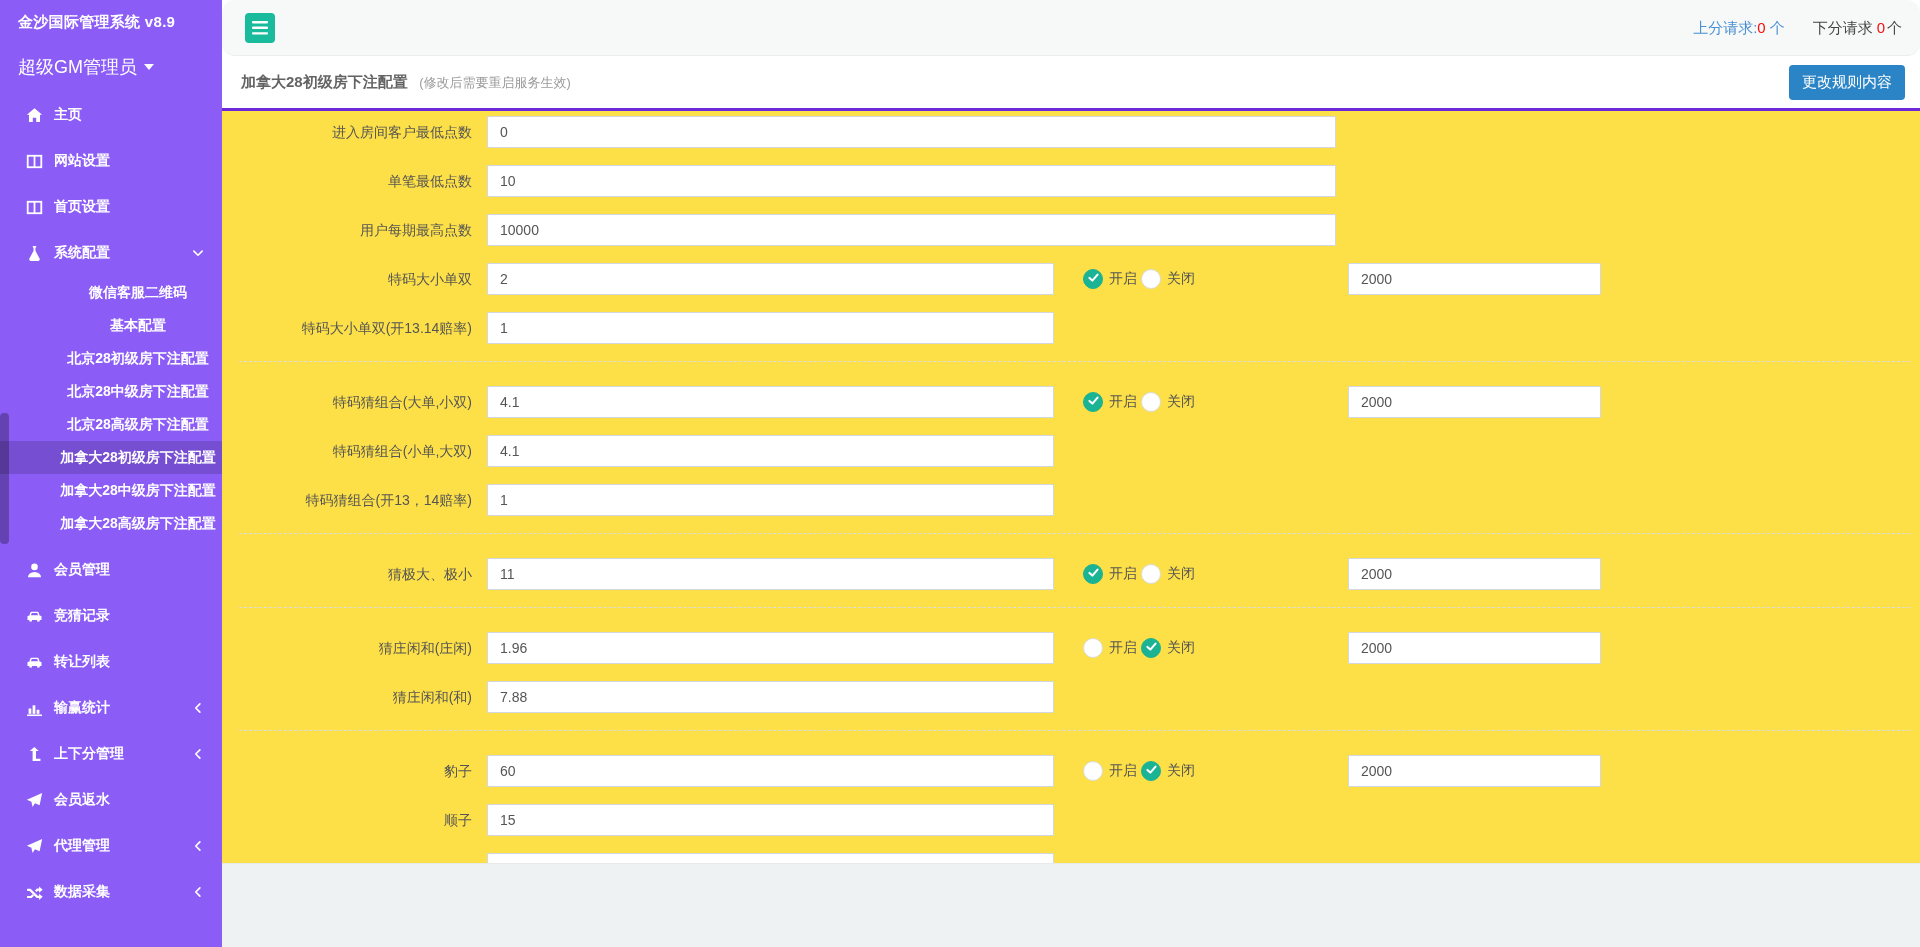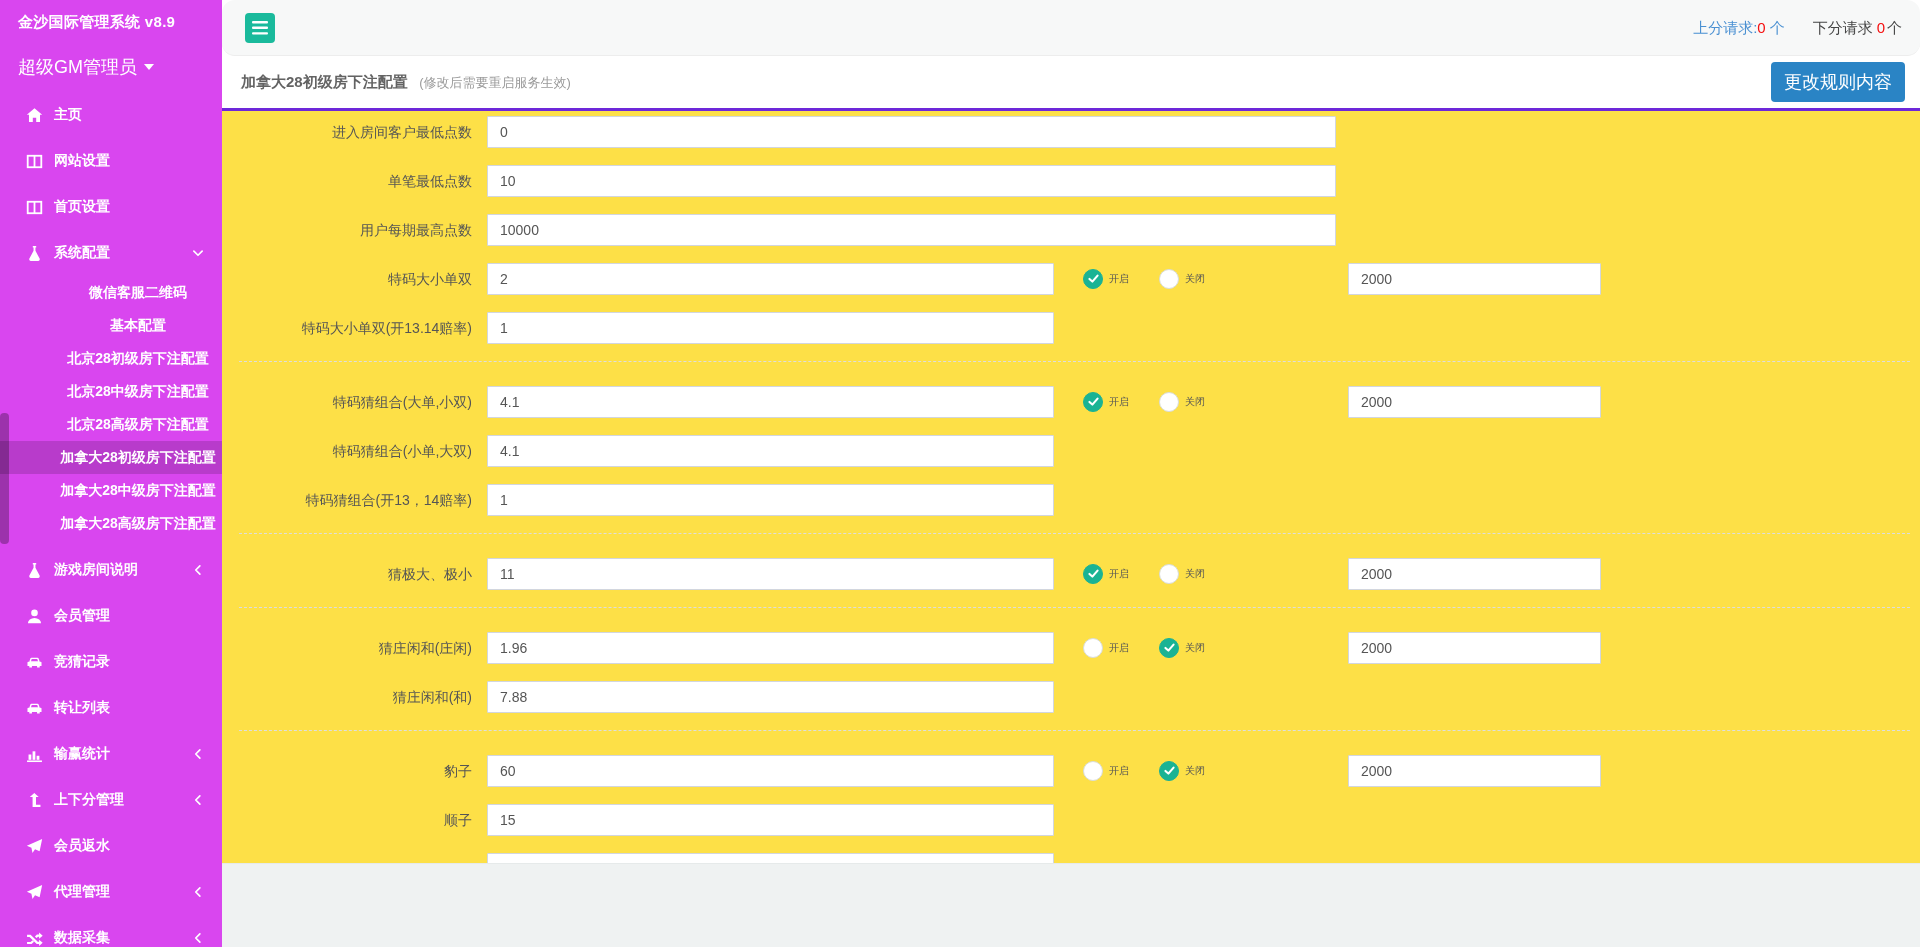--- a/index.html
+++ b/index.html
@@ -2,21 +2,21 @@
 <html><head>
 <meta charset="utf-8">
 <style>
   * { box-sizing: border-box; margin: 0; padding: 0; }
   html,body { width:1920px; height:947px; }
   body {
     font-family: "Liberation Sans", "DejaVu Sans", sans-serif;
     overflow: hidden; background: #fff; position: relative; color:#555;
   }
   
-  .sidebar { position:absolute; left:0; top:0; width:222px; height:947px; background:#d946ef; color:#fff; }
+  .sidebar { position:absolute; left:0; top:0; width:222px; height:947px; background:#8b5cf6; color:#fff; }
   .brand { padding:13px 18px 6px; }
   .brand-title { font-size:15px; font-weight:bold; letter-spacing:.3px; }
   .brand-user { font-size:18px; margin-top:23px; display:flex; align-items:center; gap:7px; cursor:pointer; }
   .caret-down { width:0; height:0; border-left:5px solid transparent; border-right:5px solid transparent; border-top:6px solid #fff; }
   .menu { margin-top:7px;text-align:center; }
   .menu-item { height:46px; display:flex; align-items:center; padding:0 20px 0 26px; font-size:14px; font-weight:600; cursor:pointer; position:relative; }
   .menu-item .micon { width:17px; height:17px; margin-right:11px; flex:0 0 17px; display:flex; align-items:center; justify-content:center; }
   .menu-item .micon svg { width:17px; height:17px; }
   .chev { position:absolute; right:18px; display:flex; }
   .chev svg { width:12px; height:12px; }
@@ -30,29 +30,29 @@
   .hamburger { position:absolute; left:23px; top:13px; width:30px; height:30px; background:#1aba9c; border:none; border-radius:4px; cursor:pointer; display:flex; align-items:center; justify-content:center; }
   .hamburger svg { width:16px; height:14px; }
   .top-right { position:absolute; right:18px; top:0; height:56px; display:flex; align-items:center; gap:28px; font-size:15px; }
   .up-req { color:#4a90d2; cursor:pointer; text-decoration:none; }
   .down-req { color:#454545; }
   .red { color:#f50f0f; }
   .sp-l { margin-left:4px; } .sp-s { margin-left:2px; }
   .page-head { height:55px; background:#fff; border-bottom:3px solid #6d28d9; display:flex; align-items:center; justify-content:space-between; padding:0 15px 0 19px; }
   .page-title { font-size:15px; font-weight:bold; color:#636363; }
   .page-subtitle { font-size:13px; color:#9a9a9a; margin-left:7px; }
-  .btn-primary { background:#2a84c5; color:#fff; border:none; border-radius:4px; font-size:18px; padding:8px 13px; cursor:pointer; }
+  .btn-primary { background:#2a84c5; color:#fff; border:none; border-radius:4px; font-size:15px; padding:8px 13px; cursor:pointer; }
   
   .content { height:752px; overflow:hidden; background:#fde047; padding-top:5px; }
   .form-row { position:relative; height:32px; margin-bottom:17px; }
   .flabel { position:absolute; left:0; top:0; width:250px; height:32px; line-height:32px; text-align:right; font-size:14px; color:#555; }
   .finput { position:absolute; left:265px; top:0; height:32px; border:1px solid #d2d6de; padding:0 12px; font-size:14px; color:#555; background:#fff; outline:none; border-radius:1px; }
   .finput.wide { width:849px; }
   .finput.narrow { width:567px; }
-  .radio-group { position:absolute; left:861px; top:0; height:32px; display:flex; align-items:center; gap:30px; font-size:10px; color:#555; }
+  .radio-group { position:absolute; left:861px; top:0; height:32px; display:flex; align-items:center; gap:4px; font-size:14px; color:#555; }
   .radio { display:flex; align-items:center; gap:6px; cursor:pointer; }
   .iradio { width:20px; height:20px; border-radius:50%; border:1px solid #d8dcda; background:#fff; display:flex; align-items:center; justify-content:center; }
   .iradio svg { width:13px; height:13px; }
   .iradio.checked { background:#1ab394; border-color:#1ab394; }
   .limit-input { position:absolute; left:1126px; top:0; width:253px; height:32px; border:1px solid #d2d6de; padding:0 12px; font-size:14px; color:#555; outline:none; border-radius:1px; }
   .divider { border-top:1px dashed #ddd; margin:0 10px 24px 17px; height:0; }
   .footer { position:absolute; left:0; top:863px; width:1698px; height:84px; background:#eff2f2; border-top:1px solid #e6eaea; }
 </style>
 </head>
 <body>
@@ -107,33 +107,20 @@
       </div>
       <div class="submenu">
         <div class="submenu-item">微信客服二维码</div>
         <div class="submenu-item">基本配置</div>
         <div class="submenu-item">北京28初级房下注配置</div>
         <div class="submenu-item">北京28中级房下注配置</div>
         <div class="submenu-item">北京28高级房下注配置</div>
         <div class="submenu-item active">加拿大28初级房下注配置</div>
         <div class="submenu-item">加拿大28中级房下注配置</div>
         <div class="submenu-item">加拿大28高级房下注配置</div>
-      </div>
-      <div class="menu-item">
-        <span class="micon">
-          <svg viewBox="0 0 16 16">
-            <path d="M6.4 1 h3.2 v1.3 h-0.7 v3.2 l3.9 7.3 a1.55 1.55 0 0 1 -1.37 2.2 H4.57 a1.55 1.55 0 0 1 -1.37 -2.2 l3.9 -7.3 V2.3 h-0.7 Z" fill="#fff"></path>
-          </svg>
-        </span>
-        <span>游戏房间说明</span>
-        <span class="chev">
-          <svg viewBox="0 0 16 16">
-            <polyline points="10.5,2.5 5,8 10.5,13.5" fill="none" stroke="#fff" stroke-width="2.2" stroke-linecap="round" stroke-linejoin="round"></polyline>
-          </svg>
-        </span>
       </div>
       <div class="menu-item">
         <span class="micon">
           <svg viewBox="0 0 16 16">
             <circle cx="8" cy="4.6" r="3.1" fill="#fff"></circle>
             <path d="M1.8 14.4 a6.2 4.9 0 0 1 12.4 0 Z" fill="#fff"></path>
           </svg>
         </span>
         <span>会员管理</span>
       </div>

